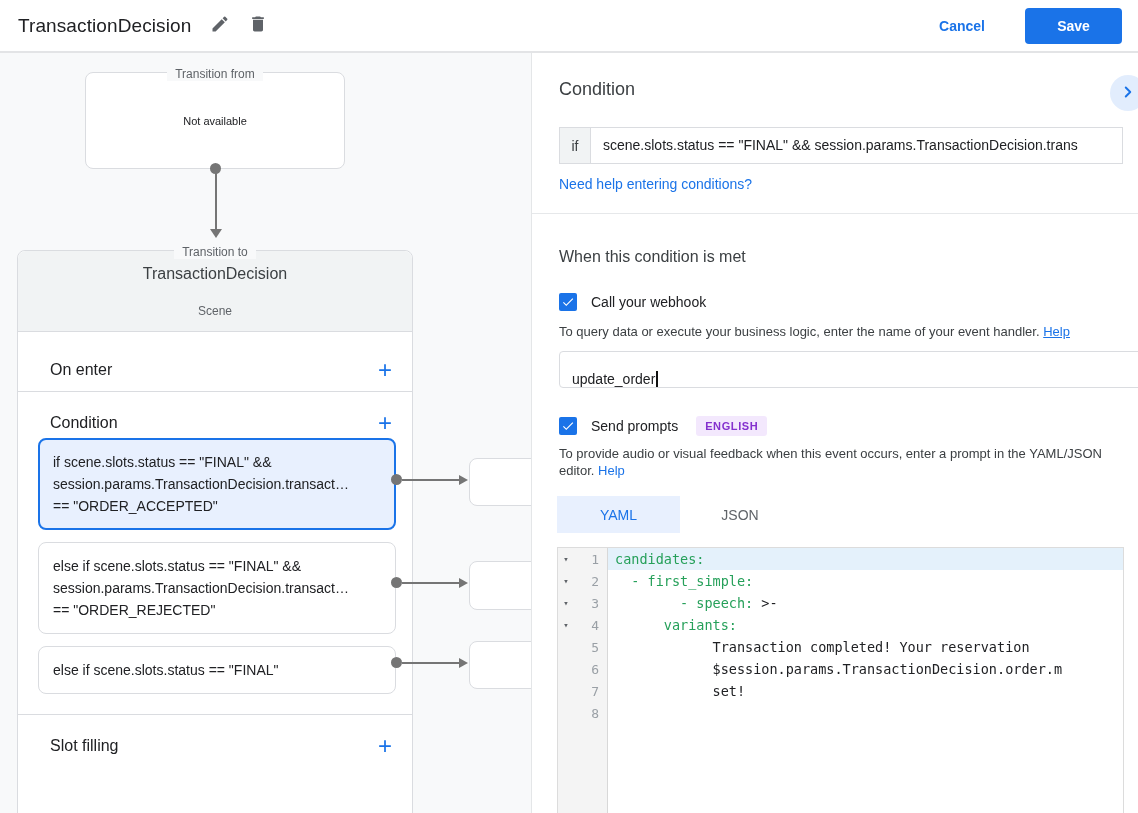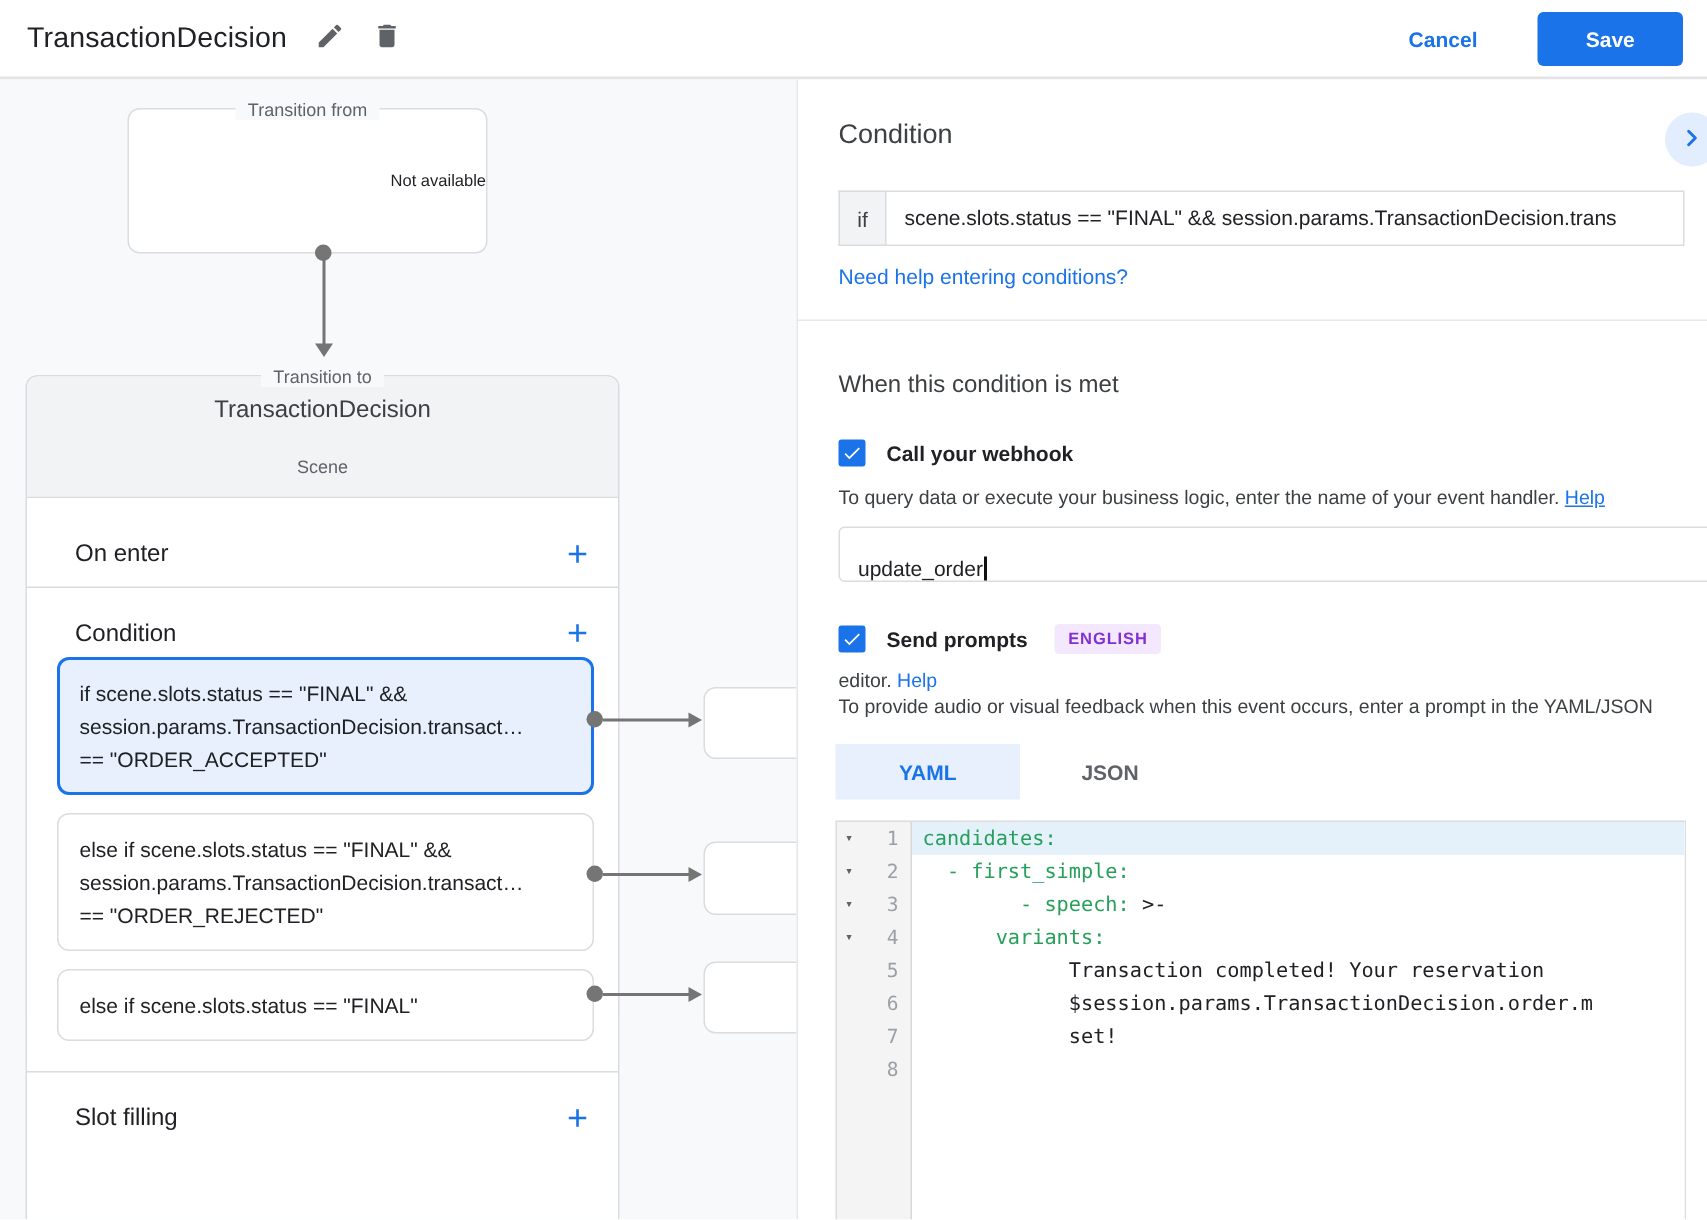--- a/index.html
+++ b/index.html
@@ -23,22 +23,22 @@
   .spacer{flex:1}
   .btn-text{border:none;background:transparent;color:var(--accent);font-size:14px;font-weight:bold;
     padding:8px 14px;cursor:pointer;margin-right:26px;font-family:inherit}
   .btn-filled{border:none;background:var(--accent);color:#fff;font-size:14px;font-weight:bold;
     width:97px;height:36px;border-radius:4px;cursor:pointer;font-family:inherit}
 
   
   .left-panel{position:absolute;left:0;top:53px;width:531px;height:760px;background:var(--panel-bg);overflow:hidden}
   .legend{position:absolute;top:-9px;left:0;right:0;text-align:center;pointer-events:none}
   .legend span{display:inline-block;background:var(--panel-bg);padding:0 8px;font-size:12px;color:var(--secondary)}
-  .tfrom{position:absolute;left:85px;top:19px;width:240px;height:97px;background:#fff;
-    border:1px solid var(--border);border-radius:8px;display:flex;align-items:center;justify-content:flex-end}
+  .tfrom{position:absolute;left:85px;top:19px;width:260px;height:97px;background:#fff;
+    border:1px solid var(--border);border-radius:8px;display:flex;align-items:center;justify-content:center}
   .tfrom .content{font-size:11px;color:var(--text)}
 
   .dot{position:absolute;width:11px;height:11px;border-radius:50%;background:var(--connector)}
   .vline{position:absolute;width:2px;background:var(--connector)}
   .varrow{position:absolute;width:0;height:0;border-left:6px solid transparent;
     border-right:6px solid transparent;border-top:9px solid var(--connector)}
   .hline{position:absolute;height:2px;background:var(--connector)}
   .harrow{position:absolute;width:0;height:0;border-top:5px solid transparent;
     border-bottom:5px solid transparent;border-left:9px solid var(--connector)}
   .target-box{position:absolute;width:75px;background:#fff;border:1px solid var(--border);border-radius:8px}
@@ -75,32 +75,32 @@
   .if-input{width:533px;border:1px solid var(--border);background:#fff;font-size:14px;color:var(--text);
     padding:0 12px;line-height:35px;white-space:nowrap;overflow:hidden}
   .link{color:var(--accent);font-size:14px;cursor:pointer;text-decoration:none}
   .help-cond{position:absolute;left:27px;top:121px;line-height:20px}
   .rp-divider{position:absolute;left:0;top:160px;width:607px;border-top:1px solid #e6e8ea}
   .when-heading{position:absolute;left:27px;top:192px;font-size:16px;color:#3c4043;line-height:24px}
   .check-row{position:absolute;left:27px;display:flex;align-items:center}
   .checkbox{width:18px;height:18px;background:var(--accent);border-radius:2px;display:flex;
     align-items:center;justify-content:center;cursor:pointer;flex:none}
   .checkbox svg{width:14px;height:14px}
-  .check-label{margin-left:14px;font-size:14px;font-weight:bold;color:var(--text)}
+  .check-label{margin-left:14px;font-size:14px;font-weight:normal;color:var(--text)}
   .badge{margin-left:18px;background:var(--badge-bg);color:var(--badge-text);font-size:11px;
     font-weight:bold;letter-spacing:.6px;padding:4px 9px;border-radius:3px}
   .helper{position:absolute;left:27px;font-size:13px;color:#3c4043;line-height:17px}
   .helper .link{font-size:13px}
   .u{text-decoration:underline}
   .text-input{position:absolute;left:27px;width:672px;height:37px;border:1px solid var(--border);
     border-radius:4px;display:flex;align-items:flex-end;padding:0 12px;font-size:14px;color:var(--text);cursor:text}
   .caret{display:inline-block;width:1.5px;height:16px;background:#111;margin-left:1px}
   .tabs{position:absolute;left:25px;top:443px;display:flex}
   .tab{height:37px;display:flex;align-items:center;justify-content:center;font-size:14px;
-    font-weight:bold;cursor:pointer}
+    font-weight:normal;cursor:pointer}
   .tab.active{width:123px;background:var(--sel-bg);color:var(--accent)}
   .tab.inactive{width:120px;color:var(--secondary)}
 
   
   .editor{position:absolute;left:25px;top:494px;width:567px;height:300px;border:1px solid #dcdcdc;
     display:flex;font-family:"DejaVu Sans Mono","Liberation Mono",monospace;font-size:13.5px}
   .gutter{width:50px;background:#f4f4f4;border-right:1px solid #d8d8d8}
   .gutter-row{height:22px;display:flex;align-items:center}
   .fold{width:16px;text-align:center;font-size:9px;color:var(--secondary);cursor:pointer;line-height:22px}
   .lnum{flex:1;text-align:right;padding-right:8px;color:#9aa0a6;font-size:13px}
@@ -253,25 +253,25 @@
       <span class="checkbox">
         <svg viewBox="0 0 24 24">
             <path d="M9 16.2L4.8 12l-1.4 1.4L9 19 21 7l-1.4-1.4z" fill="#fff"></path>
           </svg>
       </span>
       <span class="check-label">Send prompts</span>
       <span class="badge">ENGLISH</span>
     </div>
 
     <div class="helper" style="top:392px">
+      <div>To provide audio or visual feedback when this event occurs, enter a prompt in the YAML/JSON</div>
       <div>
         <span>editor.</span>
         <span class="link">Help</span>
       </div>
-      <div>To provide audio or visual feedback when this event occurs, enter a prompt in the YAML/JSON</div>
     </div>
 
     <div class="tabs">
       <div class="tab active">YAML</div>
       <div class="tab inactive">JSON</div>
     </div>
 
     <div class="editor">
       <div class="gutter">
         <div class="gutter-row">

